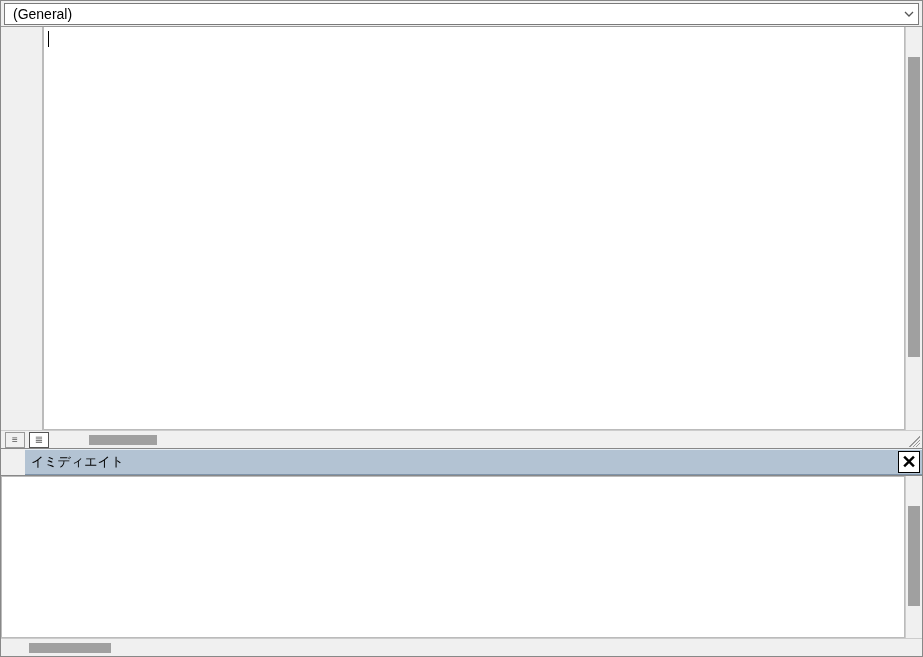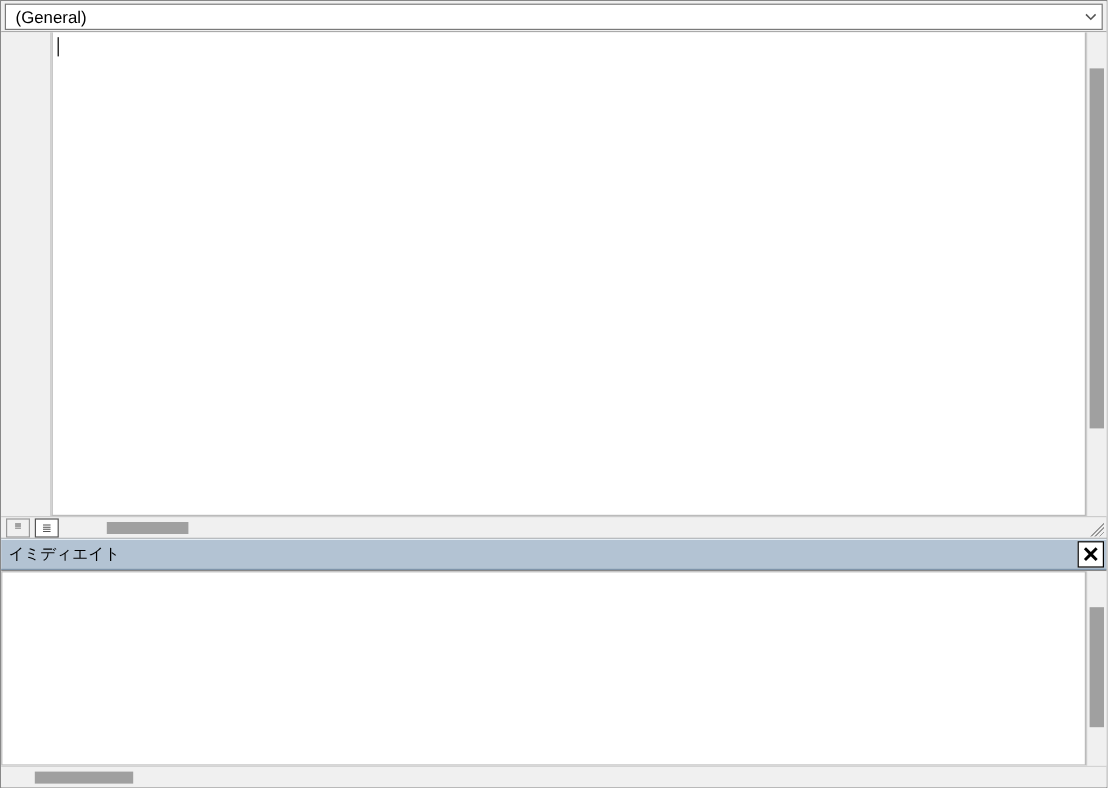--- a/index.html
+++ b/index.html
@@ -152,20 +152,21 @@
     height: 26px;
     background: #b3c3d3;
     border-top: 1px solid #e6eef5;
     border-bottom: 1px solid #7f94aa;
     display: flex;
     align-items: center;
     justify-content: space-between;
     padding-left: 6px;
     font-size: 13px;
     color: #000;
+    margin-left: 24px;
   }
   .imm-close {
     width: 22px; height: 22px;
     margin-right: 2px;
     background: #fff;
     border: 1px solid #000;
     display: inline-flex;
     align-items: center;
     justify-content: center;
     font-size: 18px;

